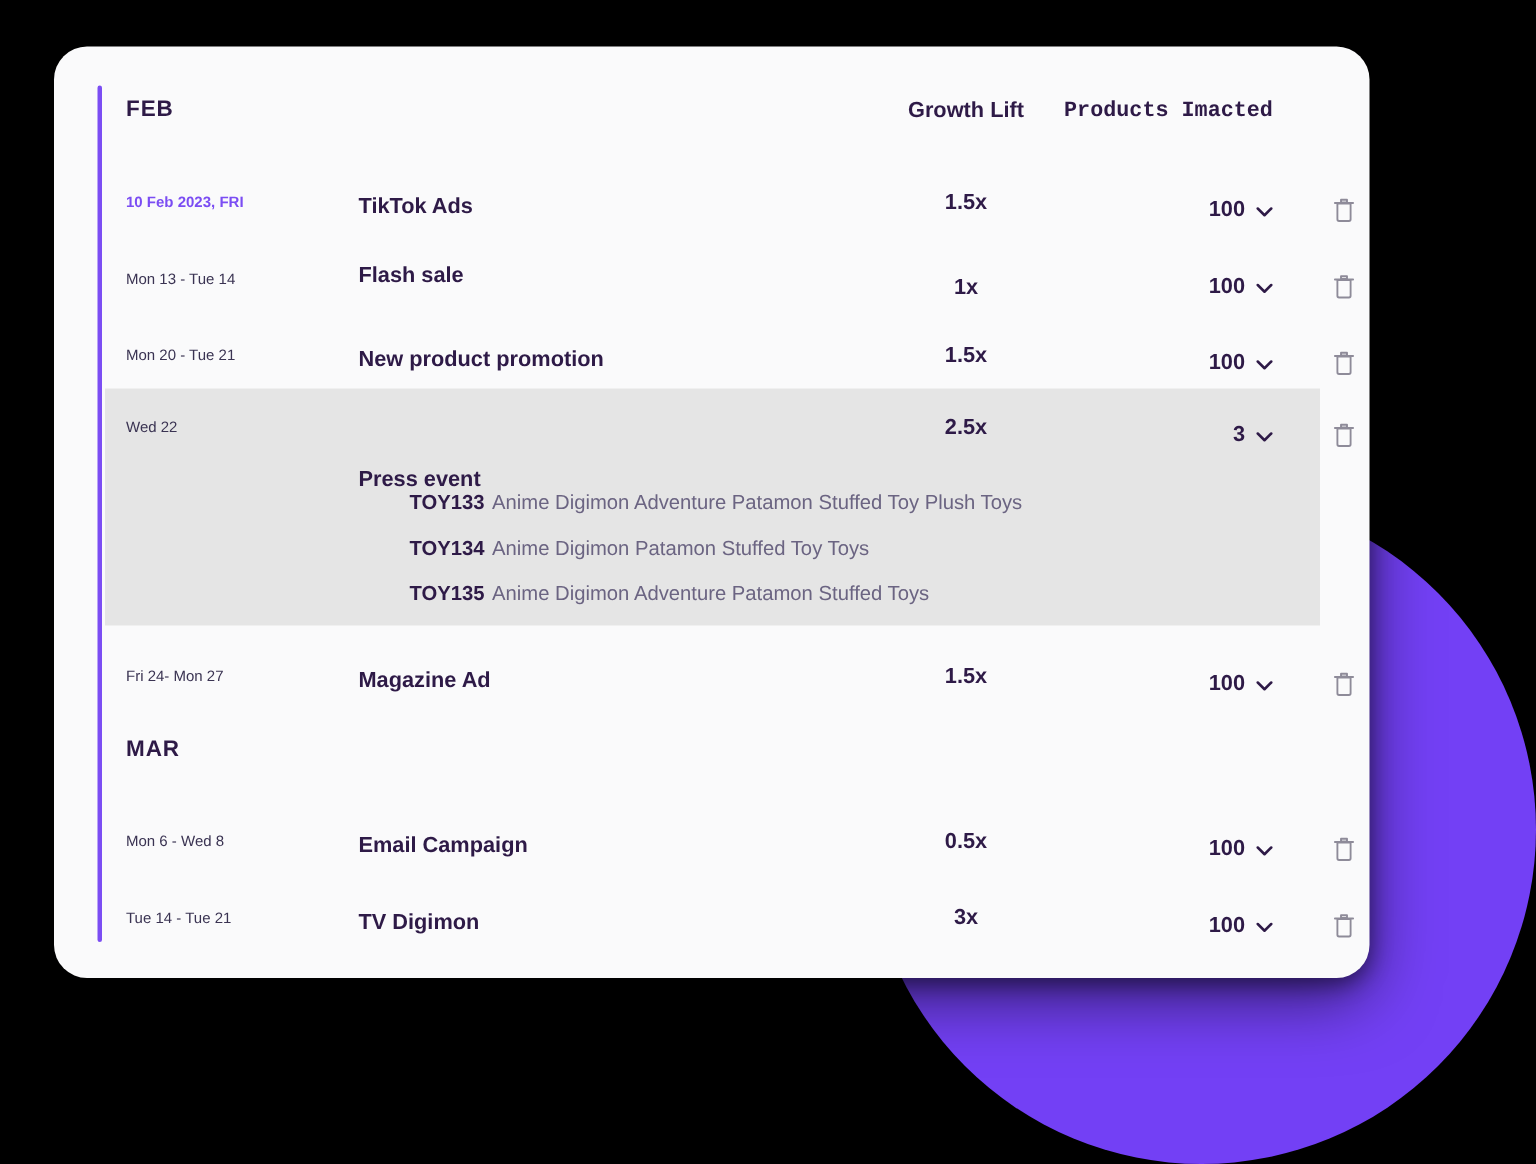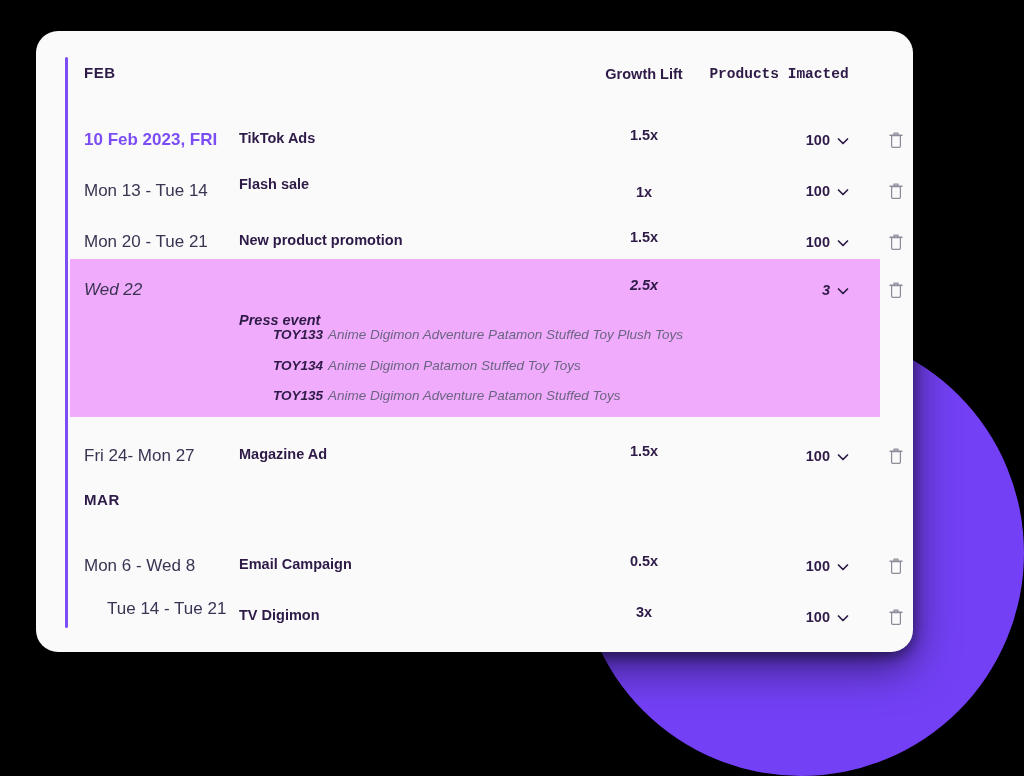--- a/index.html
+++ b/index.html
@@ -92,31 +92,30 @@
     font-family: Liberation Mono, monospace;
   }
 
   
   .row {
     position: absolute;
     left: 34px;
     width: 810px;
   }
   .row.highlight {
-    background: #f0abfc;
-    font-style: italic;
+    background: #e5e5e5;
   }
   .row-main {
     position: relative;
     height: 100%;
   }
   .cell-date {
     position: absolute;
     left: 14px;
-    font-size: 17px;
+    font-size: 10px;
     color: #3A3352;
     white-space: nowrap;
   }
   .cell-date.accent {
     color: #7B4DF3;
     font-weight: bold;
   }
   .cell-name {
     position: absolute;
     left: 169px;
@@ -293,21 +292,21 @@
             </svg></span>
           <span class="trash" style="top: 22px;"><svg width="16" height="18" viewBox="0 0 16 18" fill="none">
               <path d="M6 2.2 H10 V4 H6 Z" stroke="#8E8B99" stroke-width="1.25" stroke-linejoin="round"></path>
               <line x1="2" y1="4.3" x2="14" y2="4.3" stroke="#8E8B99" stroke-width="1.4" stroke-linecap="round"></line>
               <path d="M3.6 4.7 H12.4 V15.2 A1.1 1.1 0 0 1 11.3 16.3 H4.7 A1.1 1.1 0 0 1 3.6 15.2 Z" stroke="#8E8B99" stroke-width="1.25" stroke-linejoin="round"></path>
             </svg></span>
         </div>
       </div>
       <div class="row" style="top: 555px; height: 52px;">
         <div class="row-main">
-          <div class="cell-date" style="top: 13px; margin-left: 23px;">Tue 14 - Tue 21</div>
+          <div class="cell-date" style="top: 21px;">Tue 14 - Tue 21</div>
           <div class="cell-name" style="top: 21px;">TV Digimon</div>
           <div class="cell-lift" style="top: 18px;">3x</div>
           <div class="cell-products" style="top: 23px;">100</div>
           <span class="chevron" style="top: 25px;"><svg width="14" height="14" viewBox="0 0 14 14" fill="none">
               <path d="M2.5 5 L7 9.5 L11.5 5" stroke="#2E1A47" stroke-width="1.7" stroke-linecap="round" stroke-linejoin="round"></path>
             </svg></span>
           <span class="trash" style="top: 22px;"><svg width="16" height="18" viewBox="0 0 16 18" fill="none">
               <path d="M6 2.2 H10 V4 H6 Z" stroke="#8E8B99" stroke-width="1.25" stroke-linejoin="round"></path>
               <line x1="2" y1="4.3" x2="14" y2="4.3" stroke="#8E8B99" stroke-width="1.4" stroke-linecap="round"></line>
               <path d="M3.6 4.7 H12.4 V15.2 A1.1 1.1 0 0 1 11.3 16.3 H4.7 A1.1 1.1 0 0 1 3.6 15.2 Z" stroke="#8E8B99" stroke-width="1.25" stroke-linejoin="round"></path>

